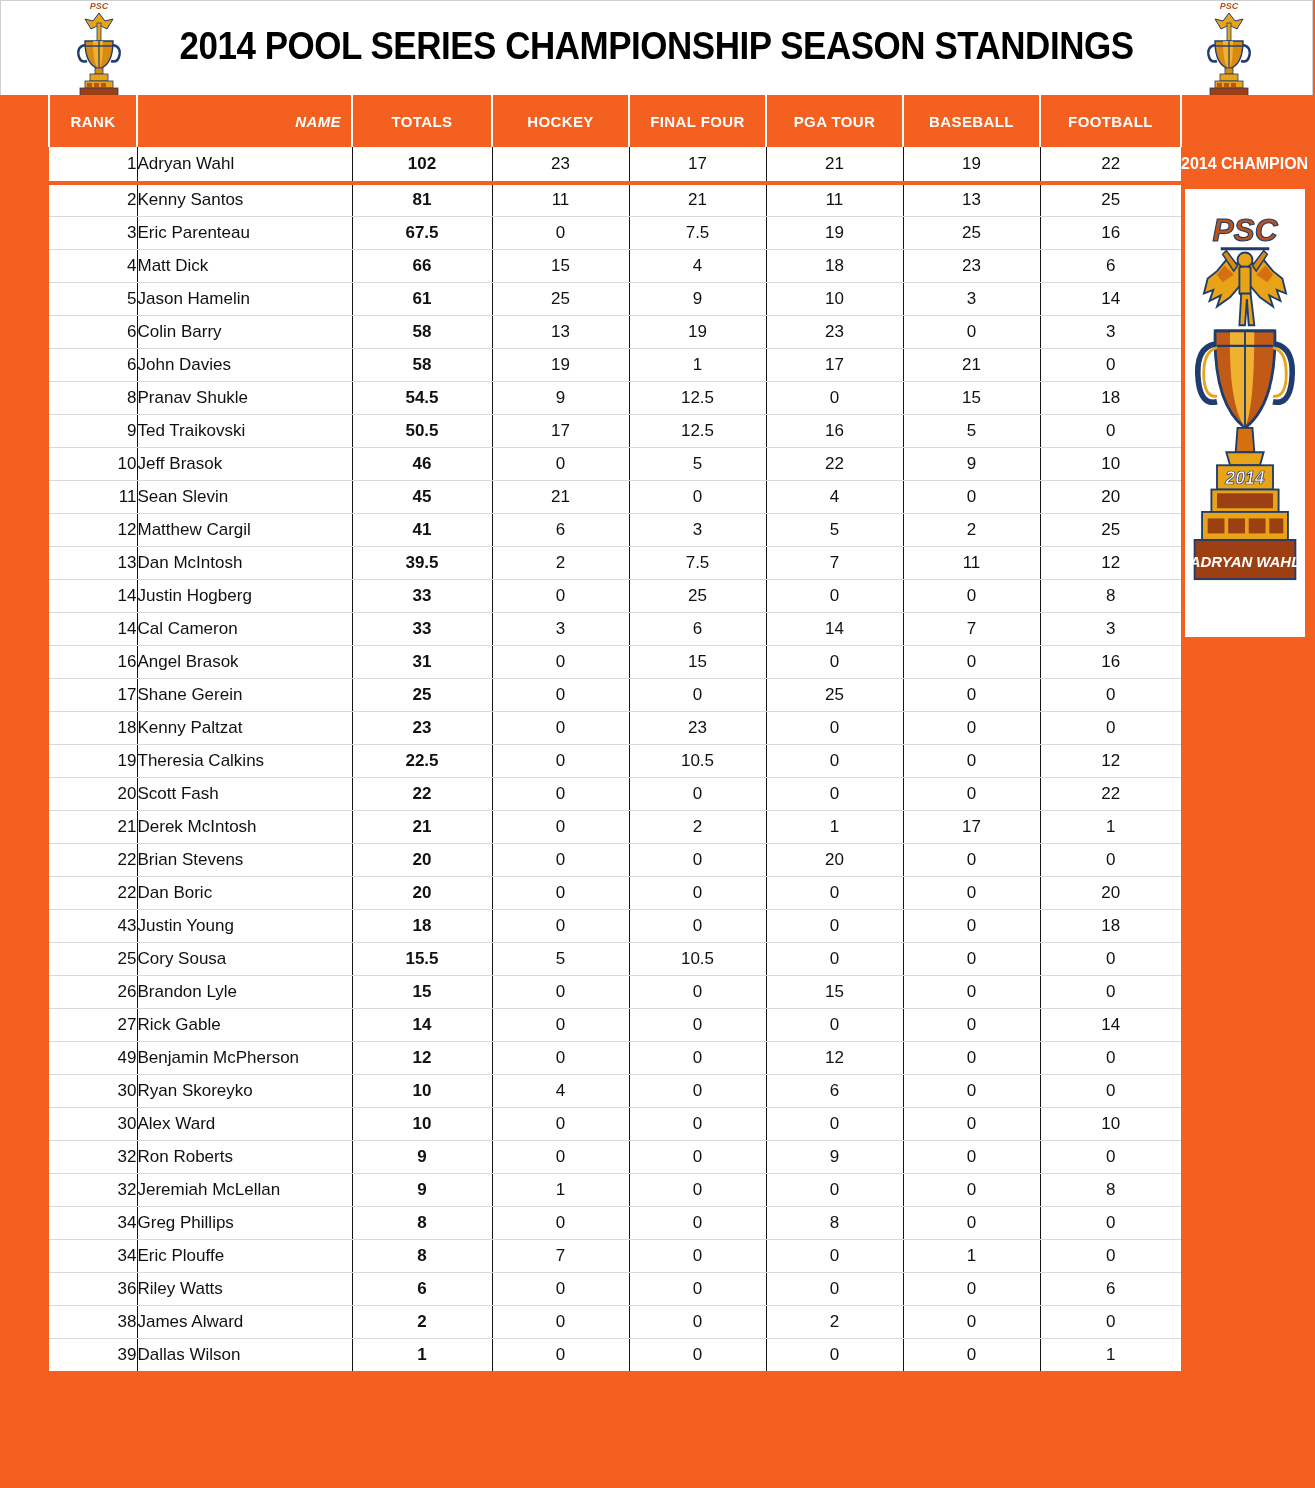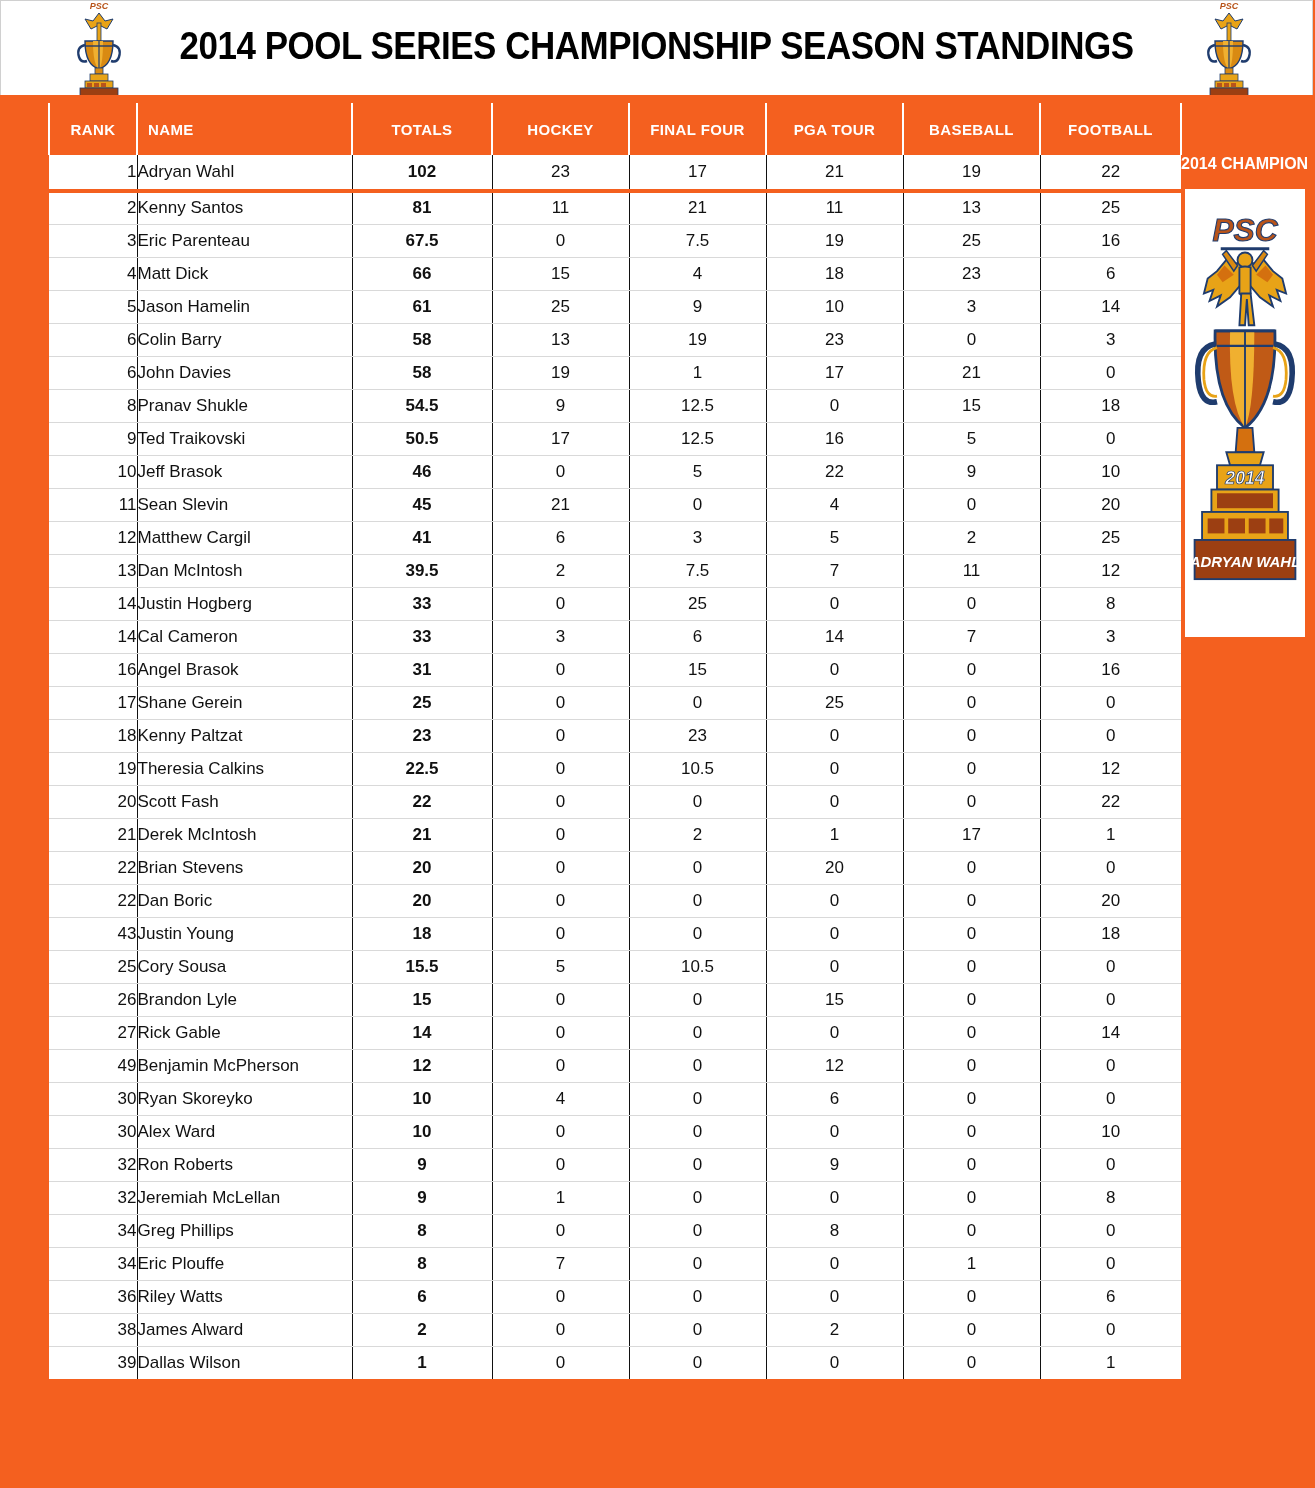--- a/index.html
+++ b/index.html
@@ -37,42 +37,42 @@
   .trophy-right{position:absolute;left:1192px;top:-2px;width:72px;height:100px;}
 
   
   .table-wrap{
     position:absolute;left:0;top:95px;width:1313px;height:1393px;
     background:#F4601F;
   }
 
   table.standings{
     position:absolute;
-    left:48px;top:8px;
+    left:48px;top:0px;
     border-collapse:collapse;
     table-layout:fixed;
     width:1132px;
     background:transparent;
   }
 
   table.standings thead th{
     background:#F4601F;
     color:#ffffff;
     font-size:15px;
     font-weight:bold;
     letter-spacing:0.4px;
     height:52px;
     padding:0 10px;
     border-left:2px solid #ffffff;
     border-right:2px solid #ffffff;
     box-sizing:border-box;
     font-family:"Liberation Sans Narrow","Liberation Sans",sans-serif;
   }
   thead th.h-rank{text-align:center;border-left:none;}
-  thead th.h-name{text-align:left;padding-left:8px;}
+  thead th.h-name{text-align:right;padding-left:8px;font-style:italic;}
   thead th.h-num{text-align:center;}
   thead th.h-foot{border-right:none;margin-top:40px;}
 
   table.standings tbody td{
     background:#ffffff;
     height:33px;
     font-size:17px;
     color:#111;
     border-bottom:1px solid #d9d9d9;
     box-sizing:border-box;

